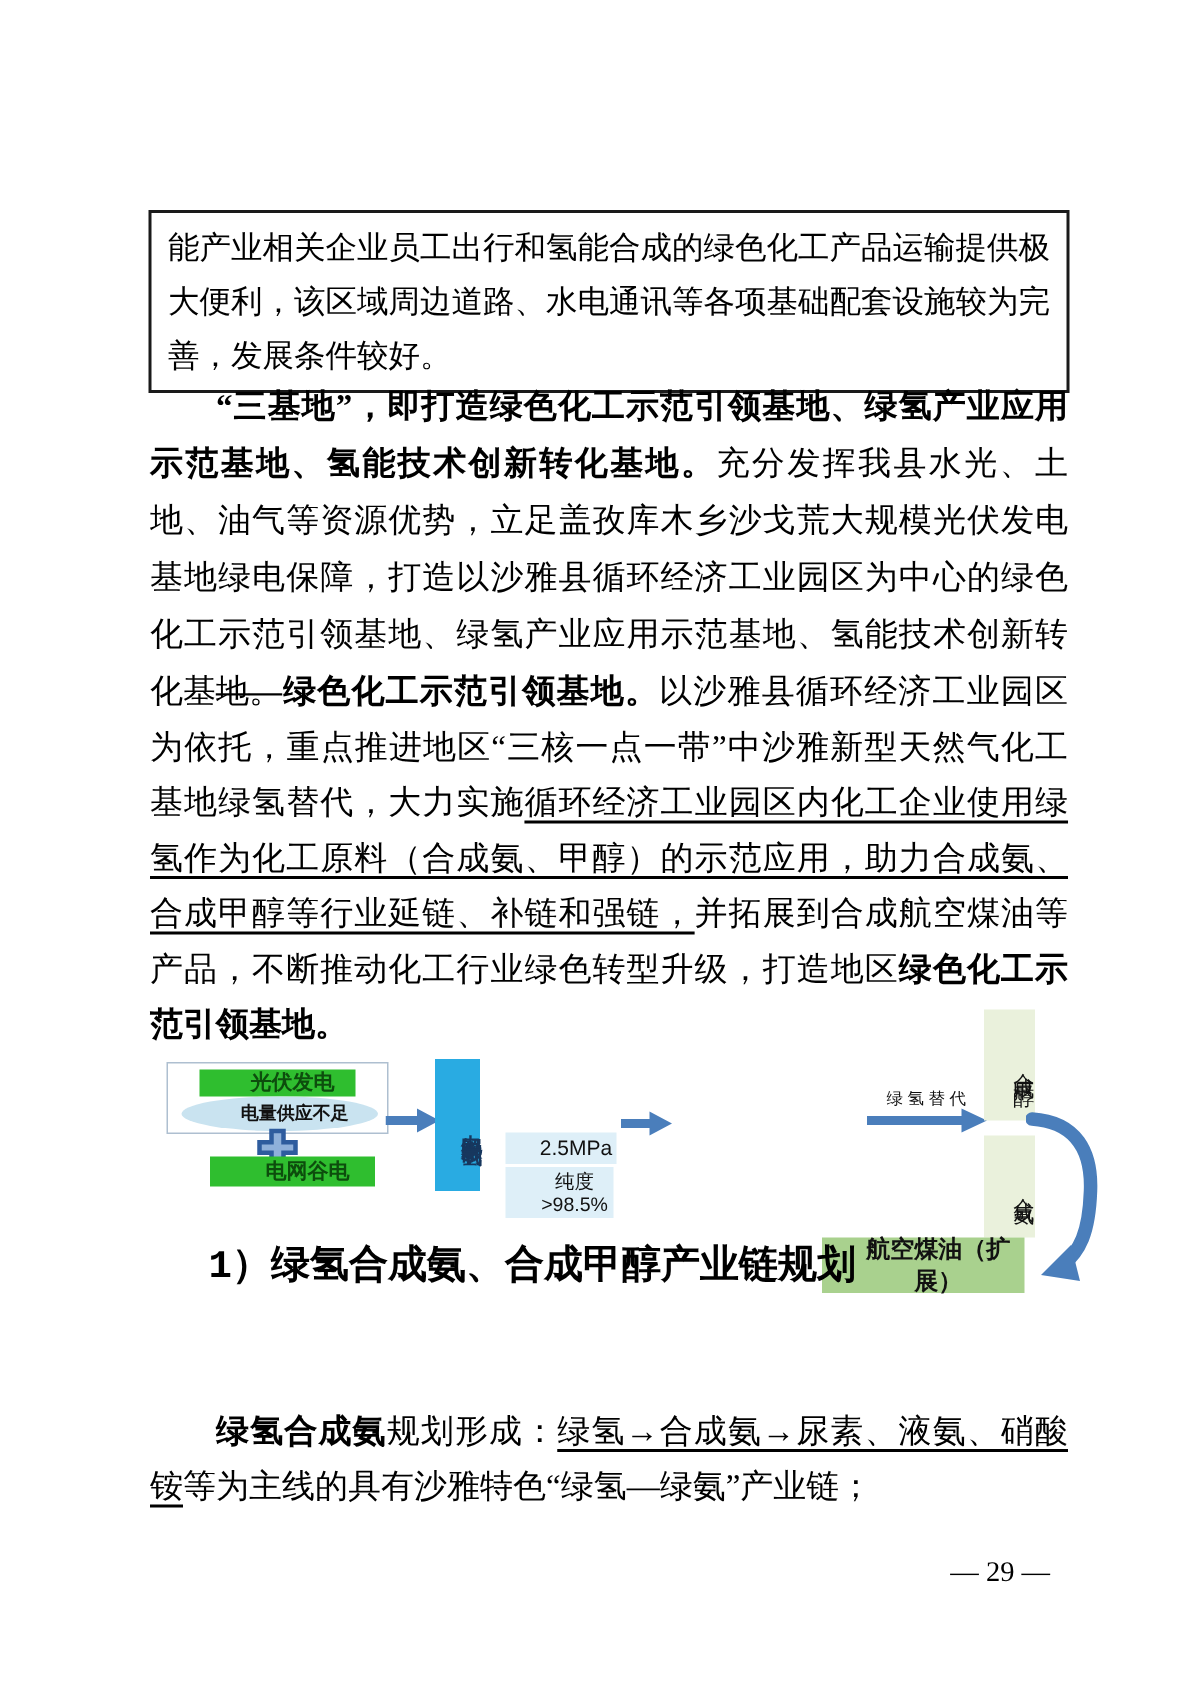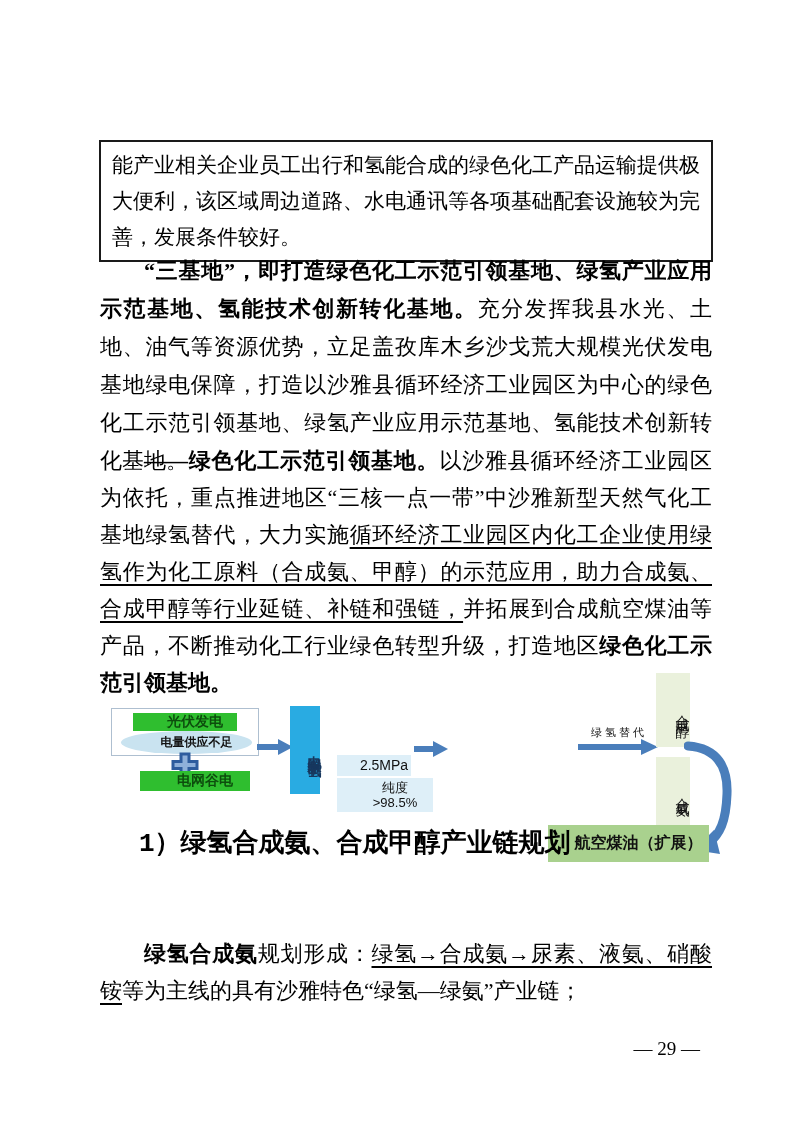--- a/index.html
+++ b/index.html
@@ -79,41 +79,41 @@
     background:#29ABE2;color:#17375E;
     font-weight:bold;font-size:14px;
     writing-mode:vertical-rl;text-orientation:upright;
     letter-spacing:2px;
   }
   .pale-blue{
     background:#DEEFF8;color:#111;
     font-size:13px;line-height:15px;margin-top:36px;
   }
   #mpa-box{left:237px;top:51px;width:74px;height:21px;font-size:14px;}
-  #purity-box{left:237px;top:74px;width:96px;height:34px;flex-direction:column;}
+  #purity-box{left:237px;top:74px;width:72px;height:34px;flex-direction:column;}
   .yellow-box{
     left:352px;top:68px;width:126px;height:30px;
     background:#FFFF00;color:#111;font-size:15px;letter-spacing:1px;
   }
   .flow-label{
     left:484px;top:57px;width:70px;
     font-size:11px;letter-spacing:3px;color:#111;
     font-family:"Liberation Sans","DejaVu Sans",sans-serif;
     text-align:center;
   }
   .pale-green{
     background:#EAF1DC;color:#111;
     font-size:14px;
     writing-mode:vertical-rl;text-orientation:upright;
     letter-spacing:3px;
   }
   #methanol-box{left:556px;top:5px;width:34px;height:74px;}
   #ammonia-box{left:556px;top:89px;width:34px;height:68px;}
   .jet-box{
-    left:448px;top:157px;width:161px;height:37px;
+    left:448px;top:157px;width:135px;height:37px;
     background:#A9D18E;color:#111;
     font-weight:bold;font-size:16px;
     font-family:"Liberation Serif","DejaVu Serif",serif;
   }
   .arrow-svg{display:block;}
 </style>
 </head>
 <body>
 
 <div class="abs notice-box">

